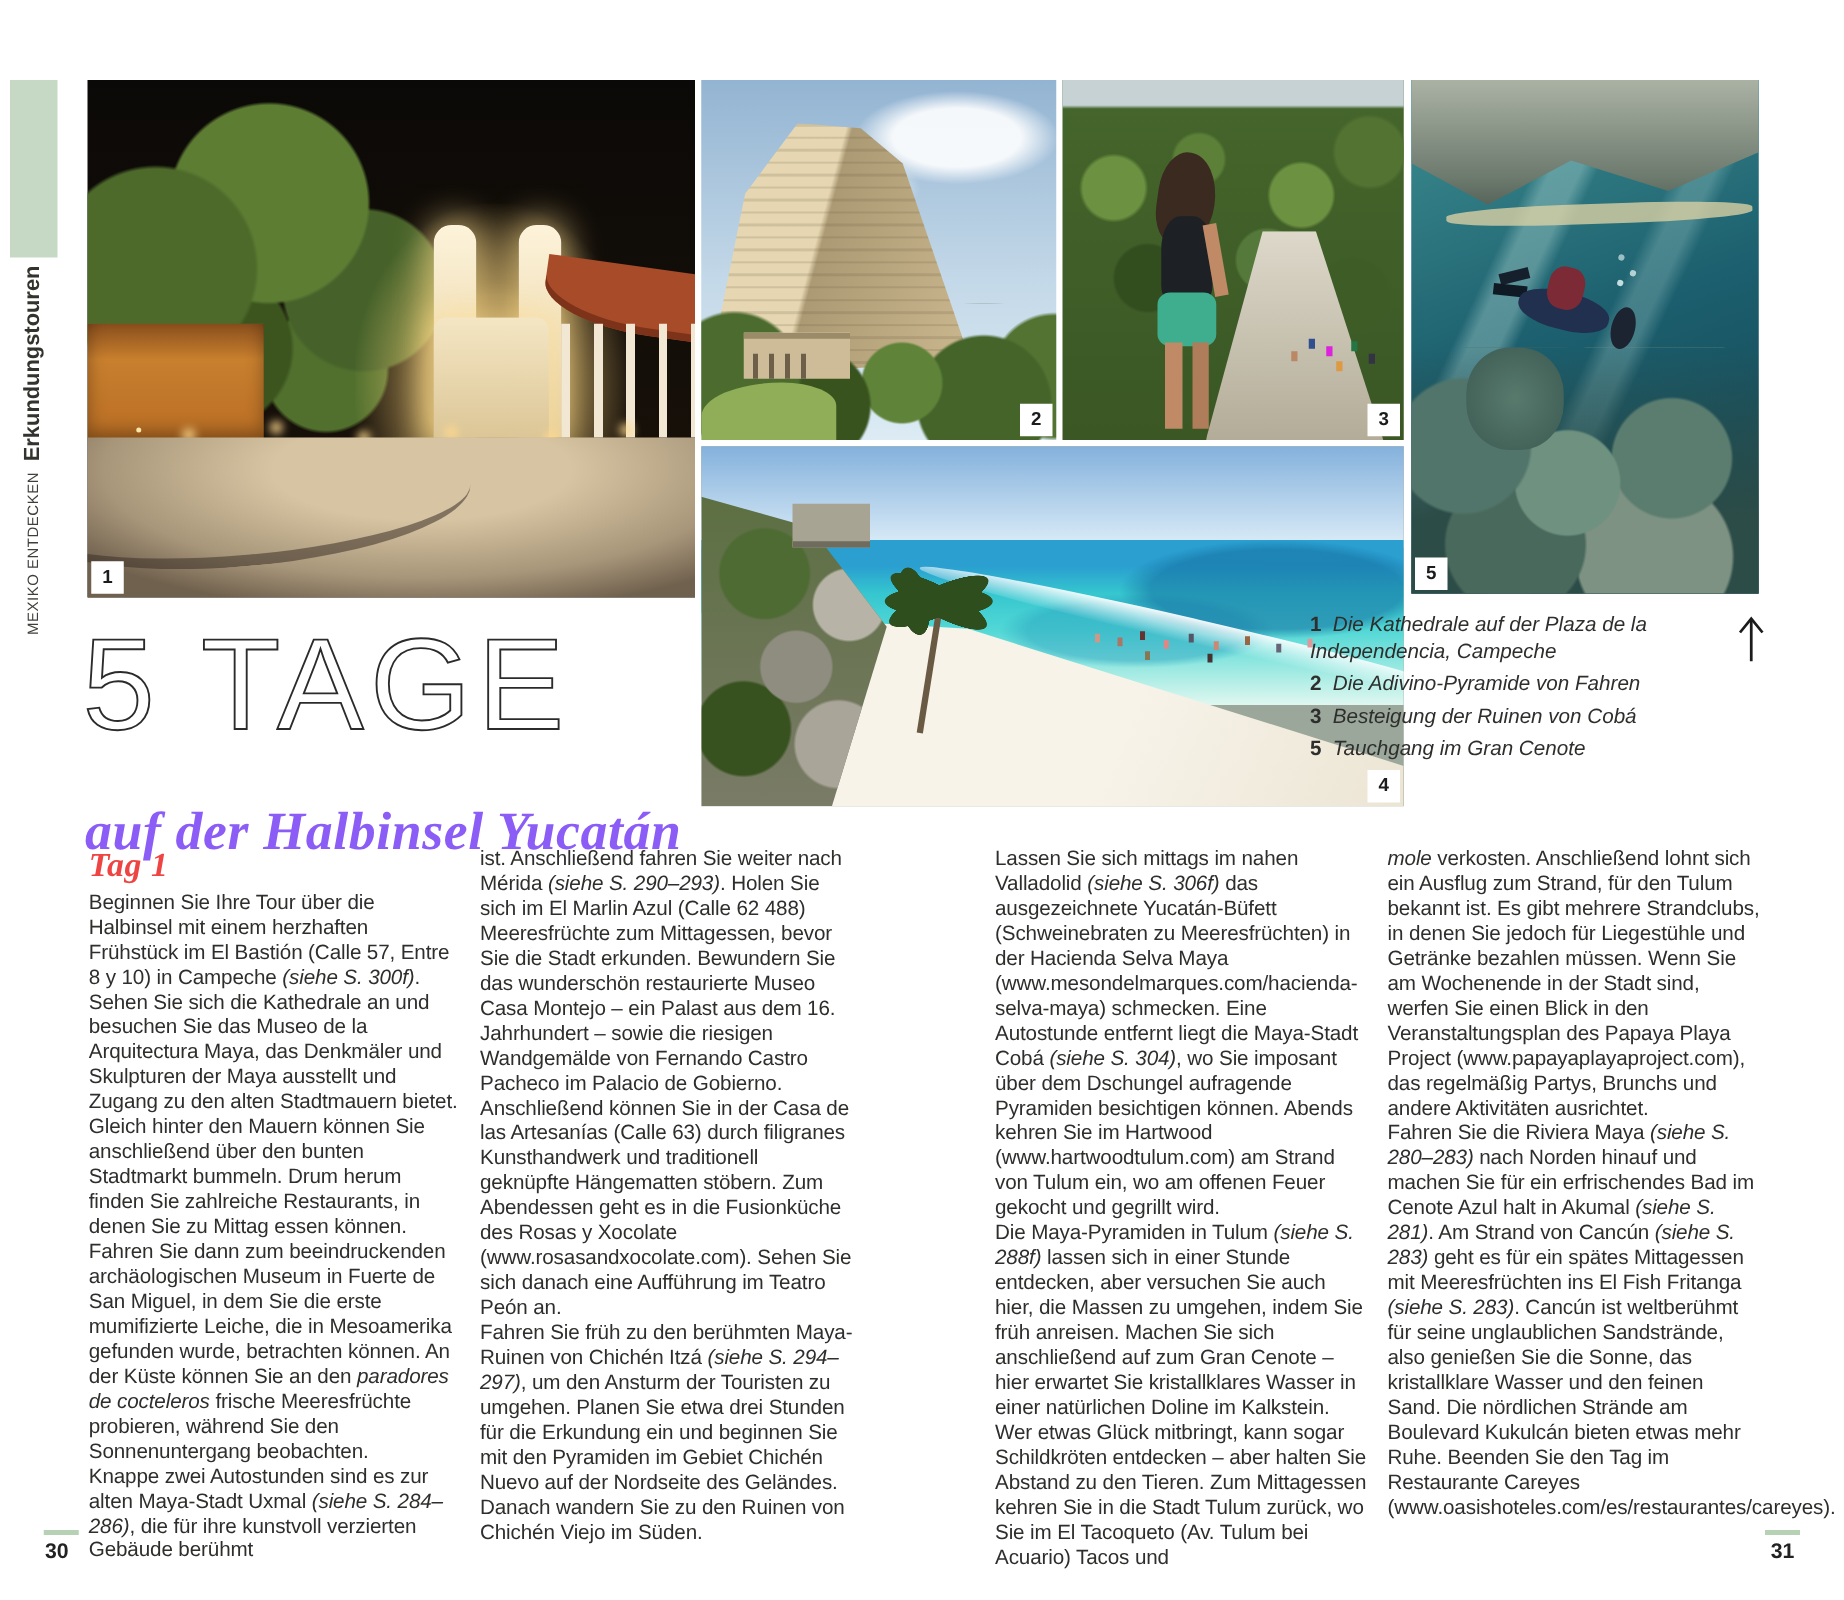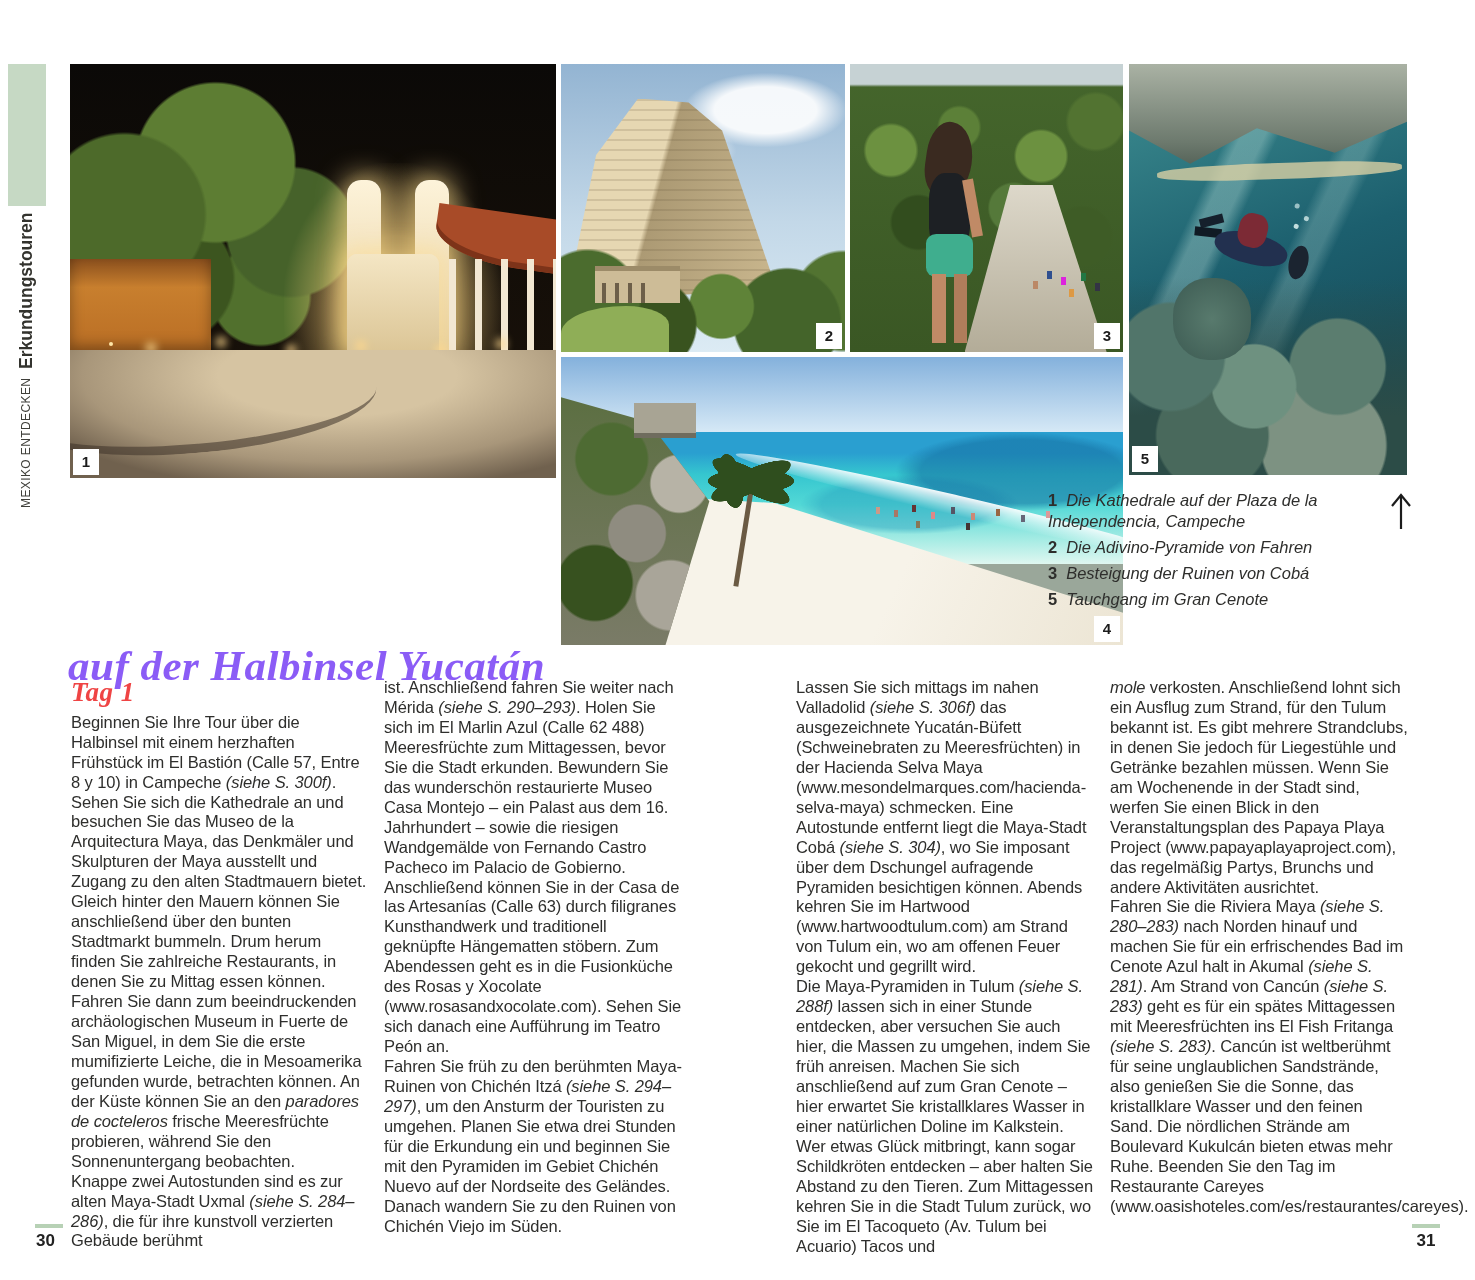--- a/index.html
+++ b/index.html
@@ -267,20 +267,21 @@
       <div class="ph p5-fin1"></div>
       <div class="ph p5-fin2"></div>
       <div class="ph p5-body"></div>
       <div class="ph p5-tank"></div>
       <div class="ph p5-head"></div>
       <div class="ph p5-bubbles"></div>
     </div>
     <div class="badge" style="left:3px;bottom:3px;">5</div>
   </div>
 
+  <div class="abs headline">5 TAGE</div>
   <div class="abs subtitle">auf der Halbinsel Yucatán</div>
 
   <div class="abs captions">
     <div class="caption-row">
       <span class="cap-num">1</span><span class="cap-text">Die Kathedrale auf der Plaza de la Independencia, Campeche</span>
     </div>
     <div class="caption-row">
       <span class="cap-num">2</span><span class="cap-text">Die Adivino-Pyramide von Fahren</span>
     </div>
     <div class="caption-row">

